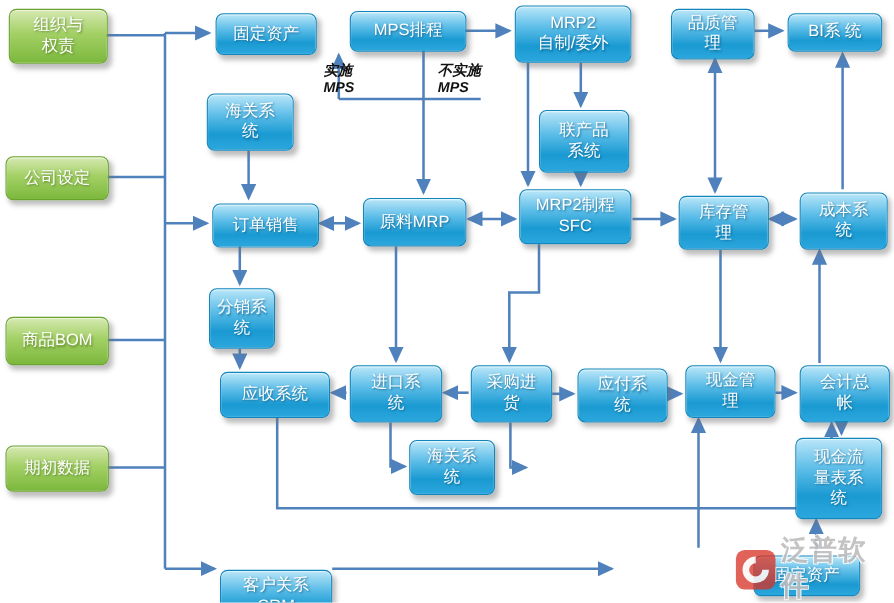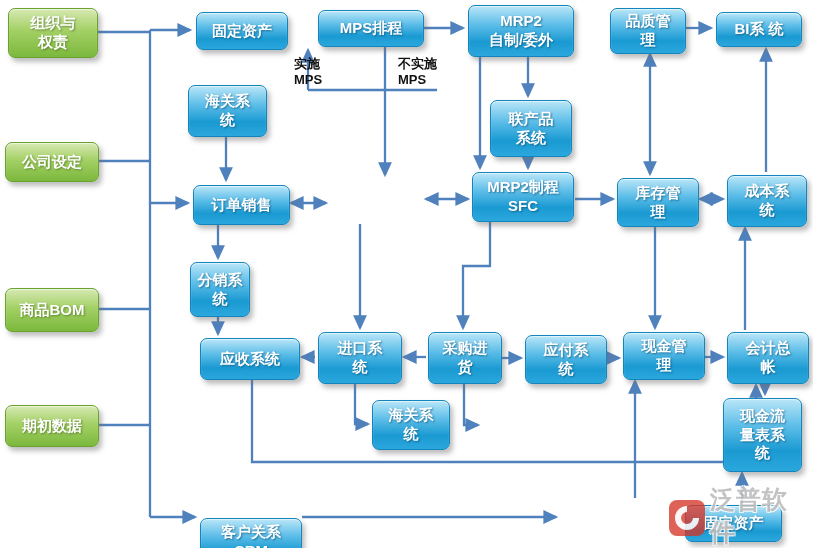--- a/index.html
+++ b/index.html
@@ -5,21 +5,21 @@
   html,body{margin:0;padding:0;background:#fff;}
   #stage{
     position:relative;width:813px;height:548px;overflow:hidden;
     background:#ffffff;
     font-family:"Liberation Sans", sans-serif;
   }
   .node{
     position:absolute;
     display:flex;align-items:center;justify-content:center;
     text-align:center;white-space:pre-line;
-    font-weight:bold;color:#fff;
+    font-weight:normal;color:#fff;
     border-radius:7px;
     line-height:1.25;
     font-size:15px;
     z-index:2;
   }
   .cyan{
     background:linear-gradient(180deg,#b9e6f8 0%,#5cbde8 38%,#1a9ad2 72%,#2ba7dd 100%);
     border:1px solid #1286bc;
     box-shadow:3px 4px 5px rgba(110,110,110,.45), inset 0 1px 1px rgba(255,255,255,.6);
     text-shadow:1px 1px 2px rgba(0,70,110,.65);
@@ -29,20 +29,21 @@
     border:1px solid #69a22d;
     box-shadow:3px 4px 5px rgba(110,110,110,.45), inset 0 1px 1px rgba(255,255,255,.6);
     text-shadow:1px 1px 2px rgba(60,90,20,.6);
   }
   .edge-label{
     position:absolute;
     font-weight:bold;color:#111;
     font-size:13px;line-height:1.25;
     white-space:pre-line;text-align:left;
     z-index:3;
+    font-style:italic;
   }
   #connectors{position:absolute;left:0;top:0;z-index:1;pointer-events:none;}
   #connectors line, #connectors polyline{
     stroke:#4f81bd;stroke-width:2.3;fill:none;
   }
   #watermark{
     position:absolute;left:668px;top:483px;width:142px;
     display:flex;align-items:center;gap:4px;
     z-index:6;opacity:.9;
   }
@@ -127,20 +128,21 @@
   <div class="node cyan" style="left:468px;top:5px;width:104px;height:50px">MRP2
 自制/委外</div>
   <div class="node cyan" style="left:610px;top:8px;width:74px;height:44px">品质管
 理</div>
   <div class="node cyan" style="left:716px;top:12px;width:84px;height:33px">BI系 统</div>
   <div class="node cyan" style="left:188px;top:85px;width:77px;height:50px">海关系
 统</div>
   <div class="node cyan" style="left:490px;top:100px;width:80px;height:55px">联产品
 系统</div>
   <div class="node cyan" style="left:193px;top:185px;width:95px;height:38px">订单销售</div>
+  <div class="node cyan" style="left:330px;top:180px;width:92px;height:42px">原料MRP</div>
   <div class="node cyan" style="left:472px;top:172px;width:100px;height:48px">MRP2制程
 SFC</div>
   <div class="node cyan" style="left:617px;top:178px;width:80px;height:47px">库存管
 理</div>
   <div class="node cyan" style="left:727px;top:175px;width:78px;height:50px">成本系
 统</div>
   <div class="node cyan" style="left:190px;top:262px;width:58px;height:53px">分销系
 统</div>
   <div class="node cyan" style="left:200px;top:338px;width:98px;height:40px">应收系统</div>
   <div class="node cyan" style="left:318px;top:332px;width:82px;height:50px">进口系

